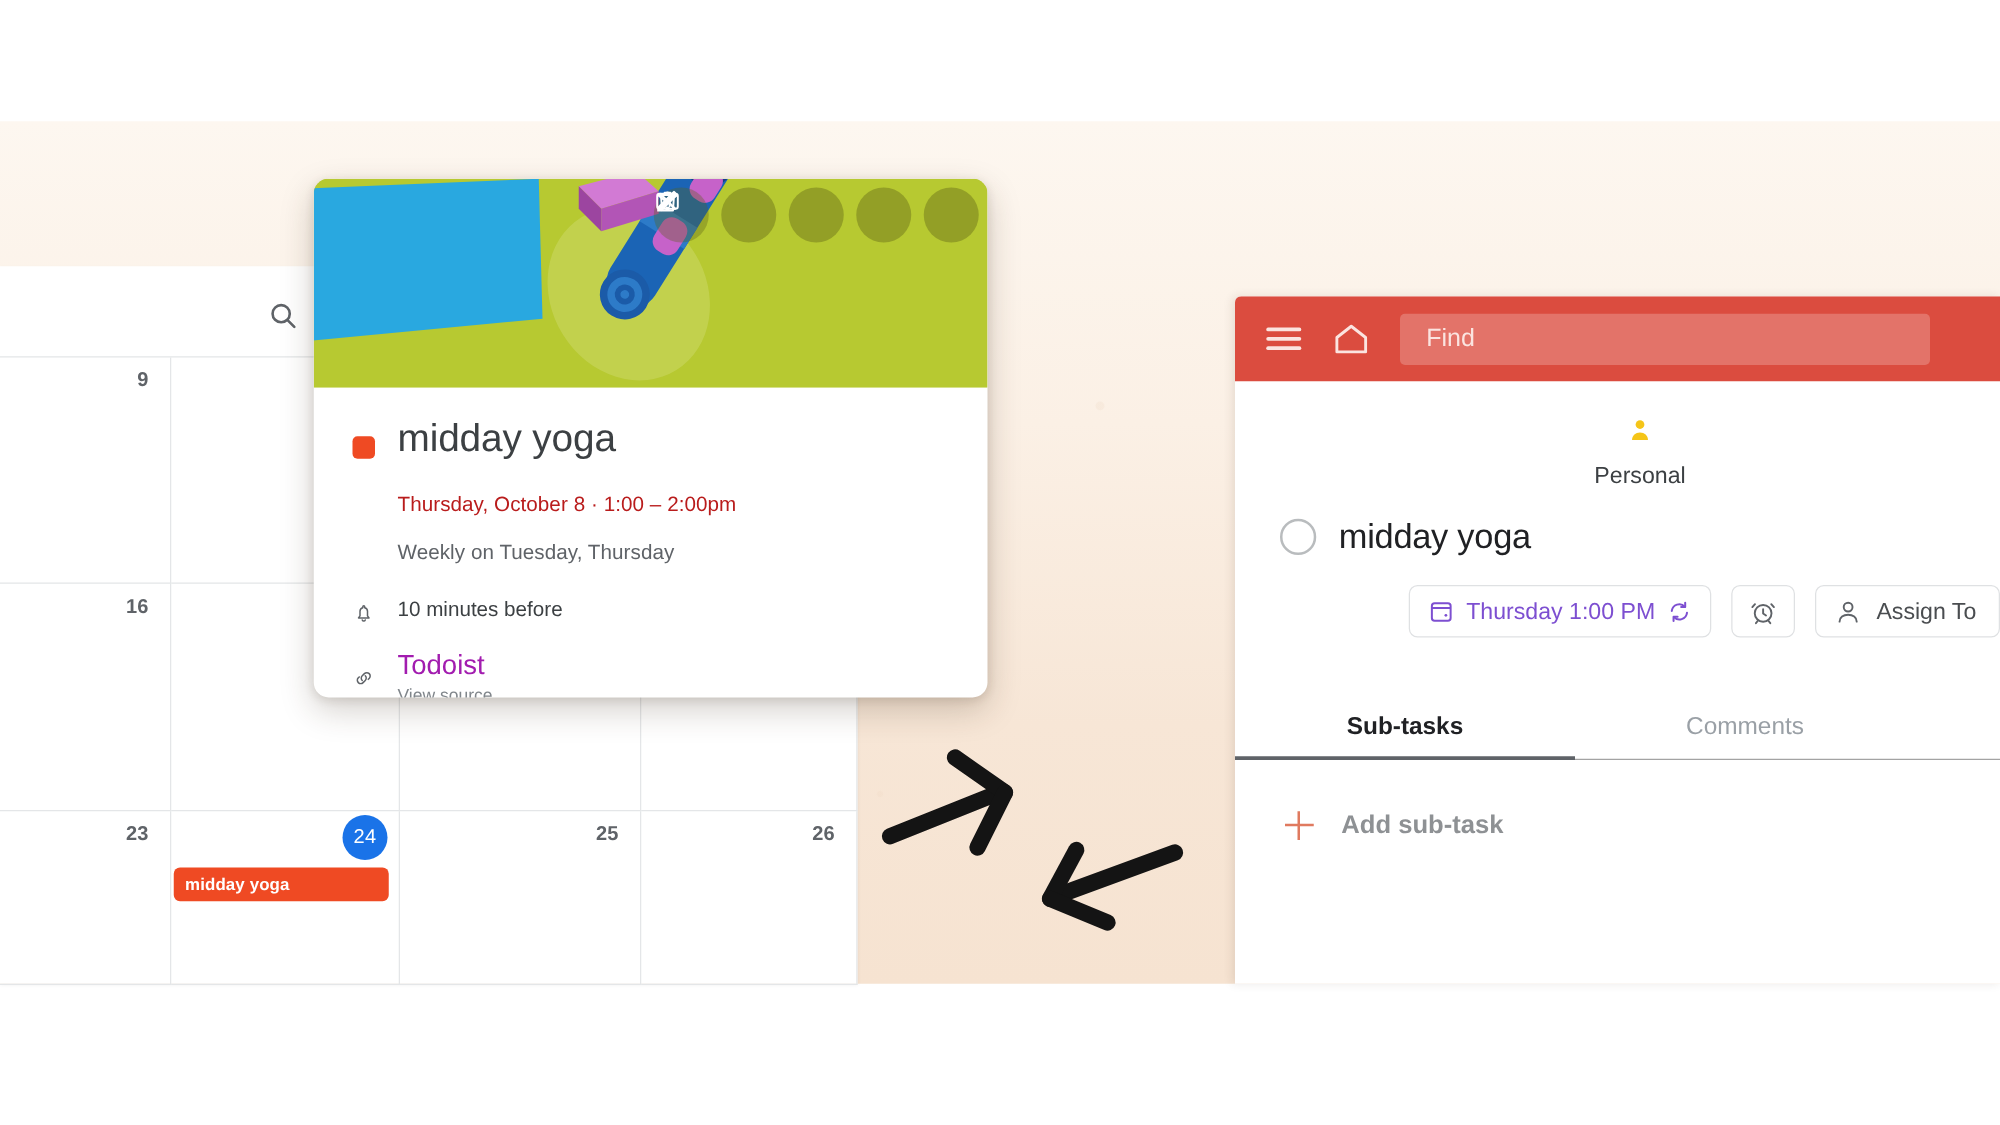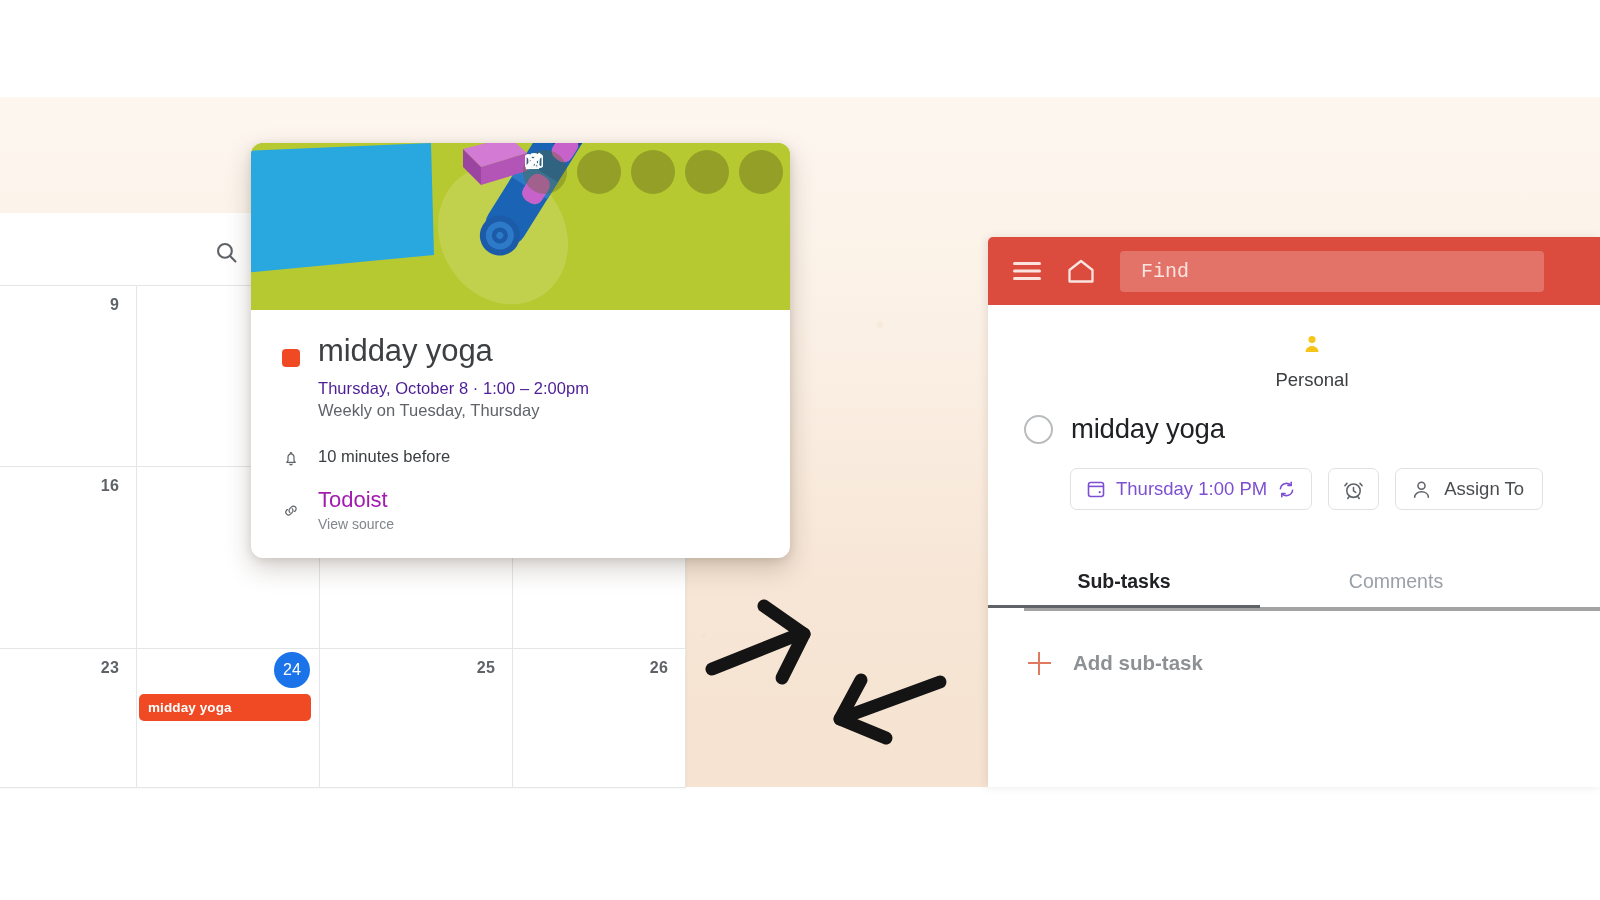--- a/index.html
+++ b/index.html
@@ -101,41 +101,41 @@
   .hero-btn.edit { background:rgba(92,98,22,.34); }
   .hero-btn svg { width:22px; height:22px; }
 
   .popup-body { padding:22px 26px 0 31px; position:relative; }
   .ev-title-row { display:flex; align-items:flex-start; gap:18px; }
   .ev-dot {
     width:18px; height:18px; border-radius:4px; background:#ef4a23;
     margin-top:17px; flex:none;
   }
   .ev-title { font-size:31px; color:#3c4043; font-weight:400; letter-spacing:-.1px; line-height:1.25; }
-  .ev-when  { font-size:16.5px; color:#4c1d95; margin-top:8px; letter-spacing:.05px; }
-  .ev-recur { font-size:16.5px; color:#5f6368; margin-top:3px; letter-spacing:.05px; }
+  .ev-when  { font-size:16.5px; color:#b91c1c; margin-top:24px; letter-spacing:.05px; }
+  .ev-recur { font-size:16.5px; color:#5f6368; margin-top:19px; letter-spacing:.05px; }
 
   .ev-row { display:flex; align-items:flex-start; gap:18px; margin-top:27px; }
   .ev-row.src { margin-top:19px; align-items:center; }
   .ev-icon { width:18px; flex:none; display:flex; justify-content:center; padding-top:2px; }
   .ev-icon svg { width:19px; height:19px; }
   .ev-text { font-size:16.5px; color:#3c4043; }
   .ev-src-name { font-size:22px; color:#a21caf; }
   .ev-src-link { font-size:14px; color:#80868b; margin-top:3px; cursor:pointer; }
 
   
   .task-panel {
     position:absolute; left:988px; top:237px; width:612px; height:550px;
     background:#ffffff; border-radius:5px 0 0 0;
     box-shadow:-2px 0 8px rgba(60,40,25,.10);
     overflow:hidden;
   }
   .task-header {
     height:68px; background:#db4c3f;
-    display:flex; align-items:center; padding-left:22px; gap:20px;font-family:Liberation Mono, monospace;
+    display:flex; align-items:center; padding-left:22px; gap:20px;
   }
   .hdr-icon { width:34px; height:30px; display:flex; align-items:center; justify-content:center; cursor:pointer; }
   .hdr-icon svg { display:block; }
   .find-box {
     margin-left:2px; width:424px; height:41px; border-radius:4px;
     background:rgba(255,255,255,.22);
     display:flex; align-items:center; padding-left:21px;
     color:#fbe4e0; font-size:20px; cursor:text;
   }
 
@@ -144,33 +144,33 @@
   .proj-icon { width:16px; height:18px; display:flex; align-items:center; justify-content:center; }
   .proj-name { font-size:18.5px; color:#3c4043; }
 
   .task-row { display:flex; align-items:center; gap:18px; margin-top:22px; }
   .task-check {
     width:29px; height:29px; border-radius:50%;
     border:2px solid #b9bcbe; background:transparent; flex:none; cursor:pointer;
   }
   .task-name { font-size:27.5px; color:#202124; letter-spacing:-.2px; }
 
-  .chips { display:flex; align-items:center; gap:16px; margin-top:23px; margin-left:46px; }
+  .chips { display:flex; align-items:center; gap:16px; margin-top:23px; margin-left:46px;justify-content:flex-end; }
   .chip {
     height:42px; border:1px solid #dfe1e3; border-radius:7px;
     display:flex; align-items:center; gap:10px; padding:0 16px;
     background:#fff; font-size:18.5px; cursor:pointer; white-space:nowrap;
   }
   .chip.date { color:#7d4fd1; padding:0 15px; }
   .chip.icononly { padding:0 13px; }
   .chip.assign { color:#4a4d50; gap:12px; padding:0 18px 0 15px; }
 
   .tabs {
     margin-top:60px; margin-left:0; display:flex; position:relative;
-    border-bottom:4px solid #a3a3a3;
+    border-bottom:1px solid #a3a3a3;
   }
   .tab {
     padding:0 0 14px 0; font-size:19.5px; color:#9aa0a6; cursor:pointer; text-align:center;
   }
   .tab.one   { width:272px; margin-left:-36px; }
   .tab.two   { width:272px; }
   .tab.active { color:#202124; font-weight:700; }
   .tab-underline {
     position:absolute; left:-36px; bottom:-1px; width:272px; height:3px; background:#5f6368;
   }

